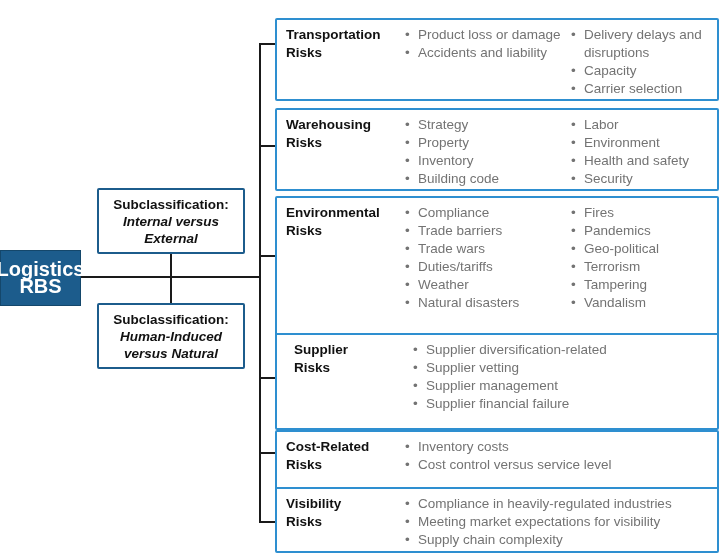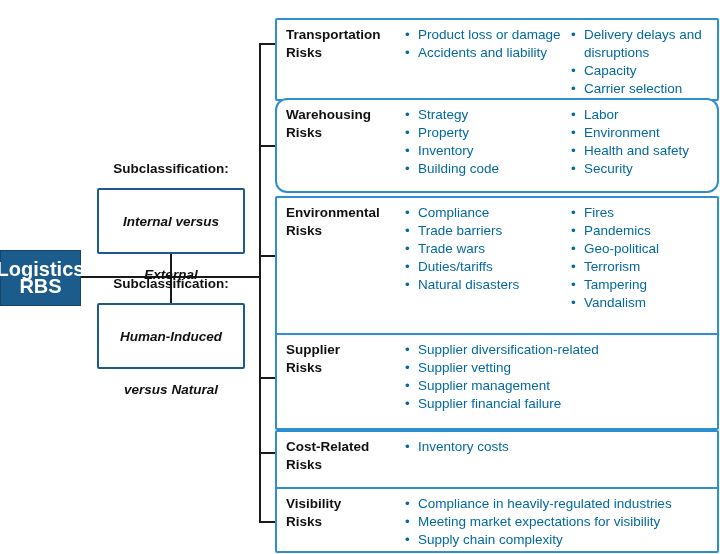--- a/index.html
+++ b/index.html
@@ -52,21 +52,20 @@
     border-radius: 2px;
     box-sizing: border-box;
     display: flex;
     flex-direction: column;
     align-items: center;
     justify-content: center;
     text-align: center;
     font-size: 13.5px;
     line-height: 17px;
     color: #111111;
-    gap: 36px;
   }
   .sub-node .sub-title { font-weight: bold; }
   .sub-node .sub-sub   { font-weight: bold; font-style: italic; }
   #sub-node-0 { top: 188px; height: 66px; }
   #sub-node-1 { top: 303px; height: 66px; }
 
   
   .cat-box {
     position: absolute;
     left: 275px;
@@ -93,21 +92,21 @@
     box-sizing: border-box;
   }
   .bullet-col.col-a { flex: 0 0 166px; }
   .bullet-col.col-b { flex: 1 1 auto; }
   .bullet-col.col-wide { flex: 1 1 auto; }
   .bullet {
     position: relative;
     padding-left: 13px;
     font-size: 13.5px;
     line-height: 18px;
-    color: #0369a1;
+    color: #737373;
     margin-bottom: 0px;
   }
   .bullet::before {
     content: "\2022";
     position: absolute;
     left: 0;
     top: 0;
     font-size: 13.5px;
     line-height: 18px;
   }
@@ -157,21 +156,21 @@
       <div class="bullet">Product loss or damage</div>
       <div class="bullet">Accidents and liability</div>
     </div>
     <div class="bullet-col col-b">
       <div class="bullet">Delivery delays and disruptions</div>
       <div class="bullet">Capacity</div>
       <div class="bullet">Carrier selection</div>
     </div>
   </div>
 
-  <div class="cat-box" style="top:98px; height:95px;border-radius:12px;">
+  <div class="cat-box" style="top:108px; height:83px;">
     <div class="cat-label">
       <div>Warehousing</div>
       <div>Risks</div>
     </div>
     <div class="bullet-col col-a">
       <div class="bullet">Strategy</div>
       <div class="bullet">Property</div>
       <div class="bullet">Inventory</div>
       <div class="bullet">Building code</div>
     </div>
@@ -186,52 +185,54 @@
   <div class="cat-box" style="top:196px; height:146px;">
     <div class="cat-label">
       <div>Environmental</div>
       <div>Risks</div>
     </div>
     <div class="bullet-col col-a">
       <div class="bullet">Compliance</div>
       <div class="bullet">Trade barriers</div>
       <div class="bullet">Trade wars</div>
       <div class="bullet">Duties/tariffs</div>
+      <div class="bullet">Weather</div>
       <div class="bullet">Natural disasters</div>
     </div>
     <div class="bullet-col col-b">
       <div class="bullet">Fires</div>
       <div class="bullet">Pandemics</div>
       <div class="bullet">Geo-political</div>
       <div class="bullet">Terrorism</div>
       <div class="bullet">Tampering</div>
       <div class="bullet">Vandalism</div>
     </div>
   </div>
 
-  <div class="cat-box" style="top:333px; height:97px;">
+  <div class="cat-box" style="top:333px; height:97px;padding-left:8px;">
     <div class="cat-label">
       <div>Supplier</div>
       <div>Risks</div>
     </div>
     <div class="bullet-col col-wide">
       <div class="bullet">Supplier diversification-related</div>
       <div class="bullet">Supplier vetting</div>
       <div class="bullet">Supplier management</div>
       <div class="bullet">Supplier financial failure</div>
     </div>
   </div>
 
   <div class="cat-box" style="top:430px; height:62px;">
     <div class="cat-label">
       <div>Cost-Related</div>
       <div>Risks</div>
     </div>
     <div class="bullet-col col-wide">
       <div class="bullet">Inventory costs</div>
+      <div class="bullet">Cost control versus service level</div>
     </div>
   </div>
 
   <div class="cat-box" style="top:487px; height:66px;">
     <div class="cat-label">
       <div>Visibility</div>
       <div>Risks</div>
     </div>
     <div class="bullet-col col-wide">
       <div class="bullet">Compliance in heavily-regulated industries</div>

